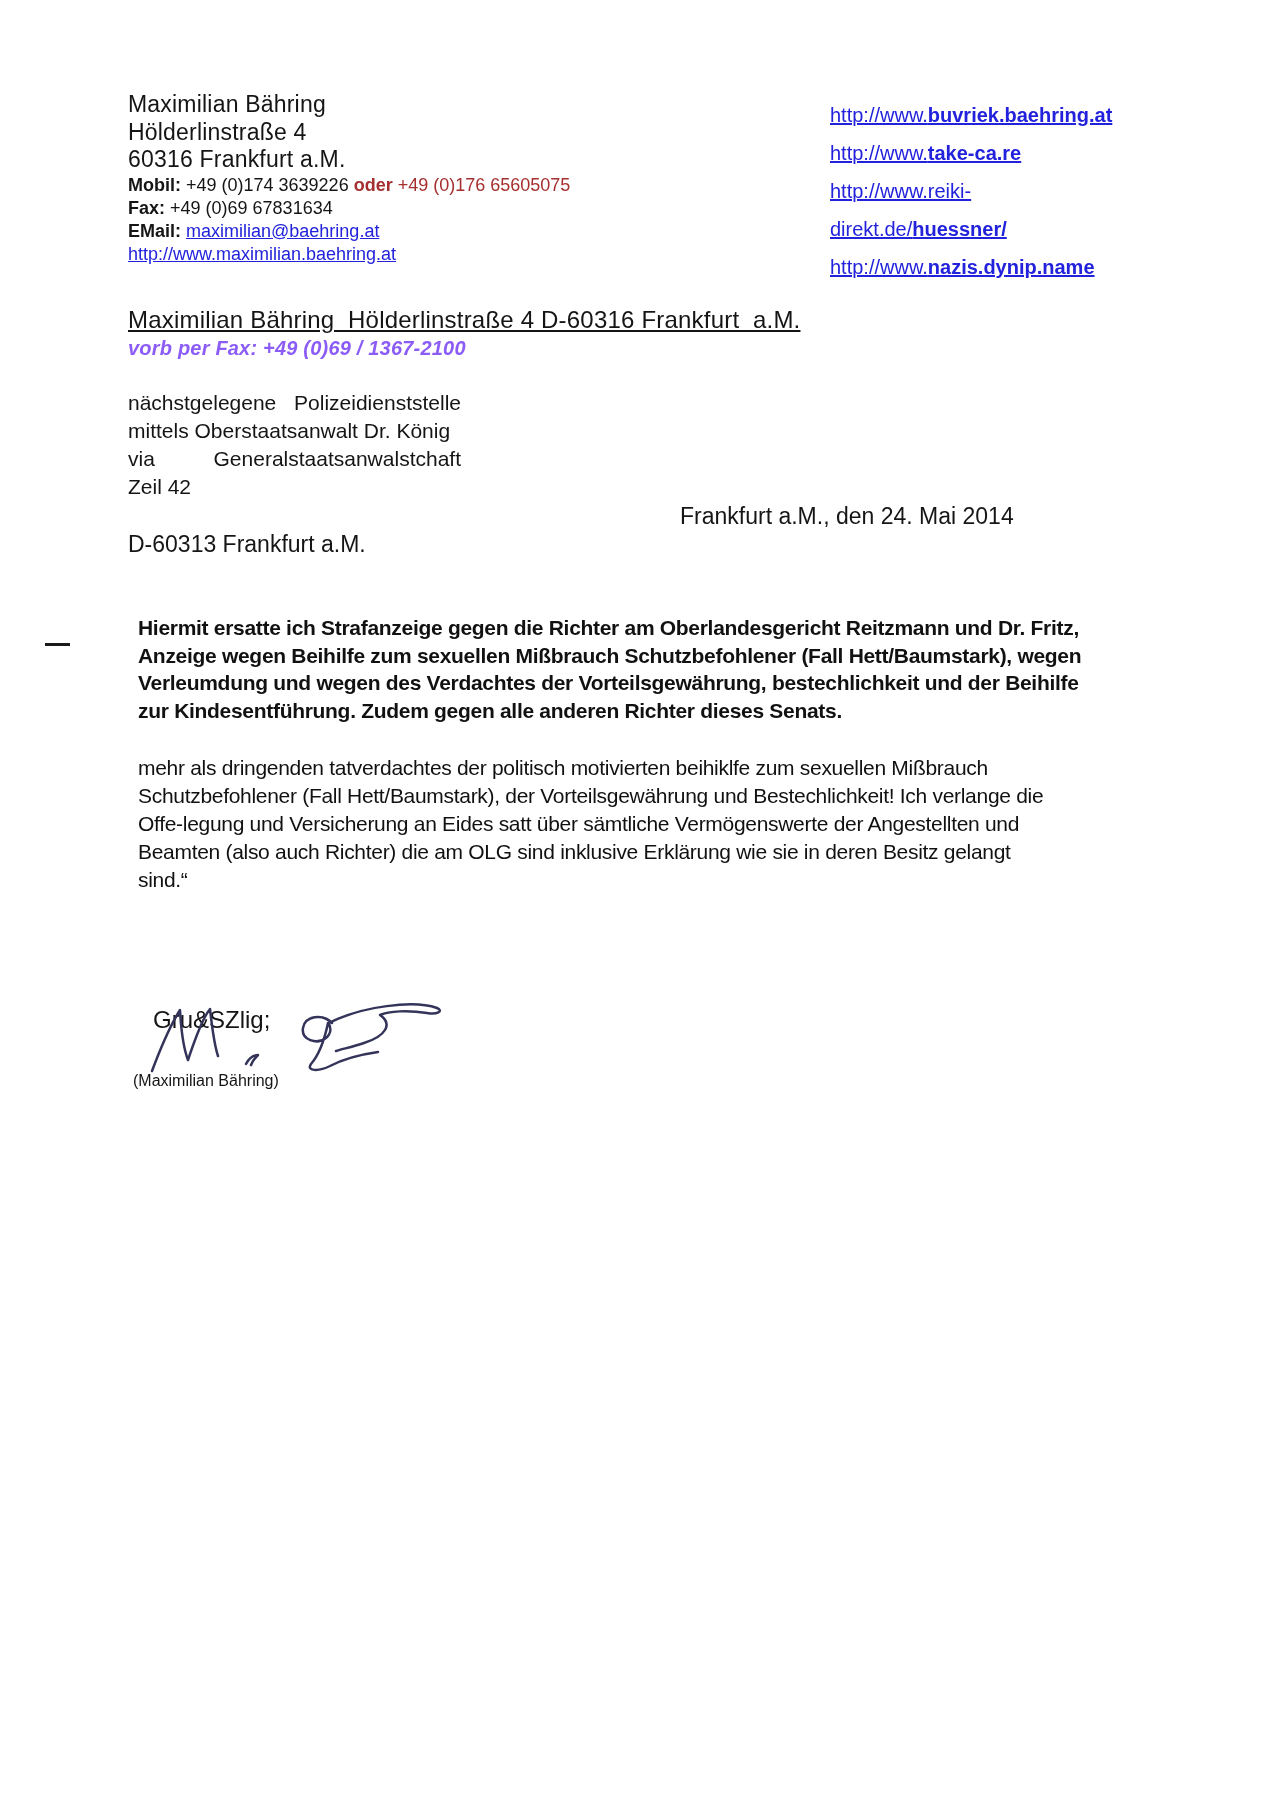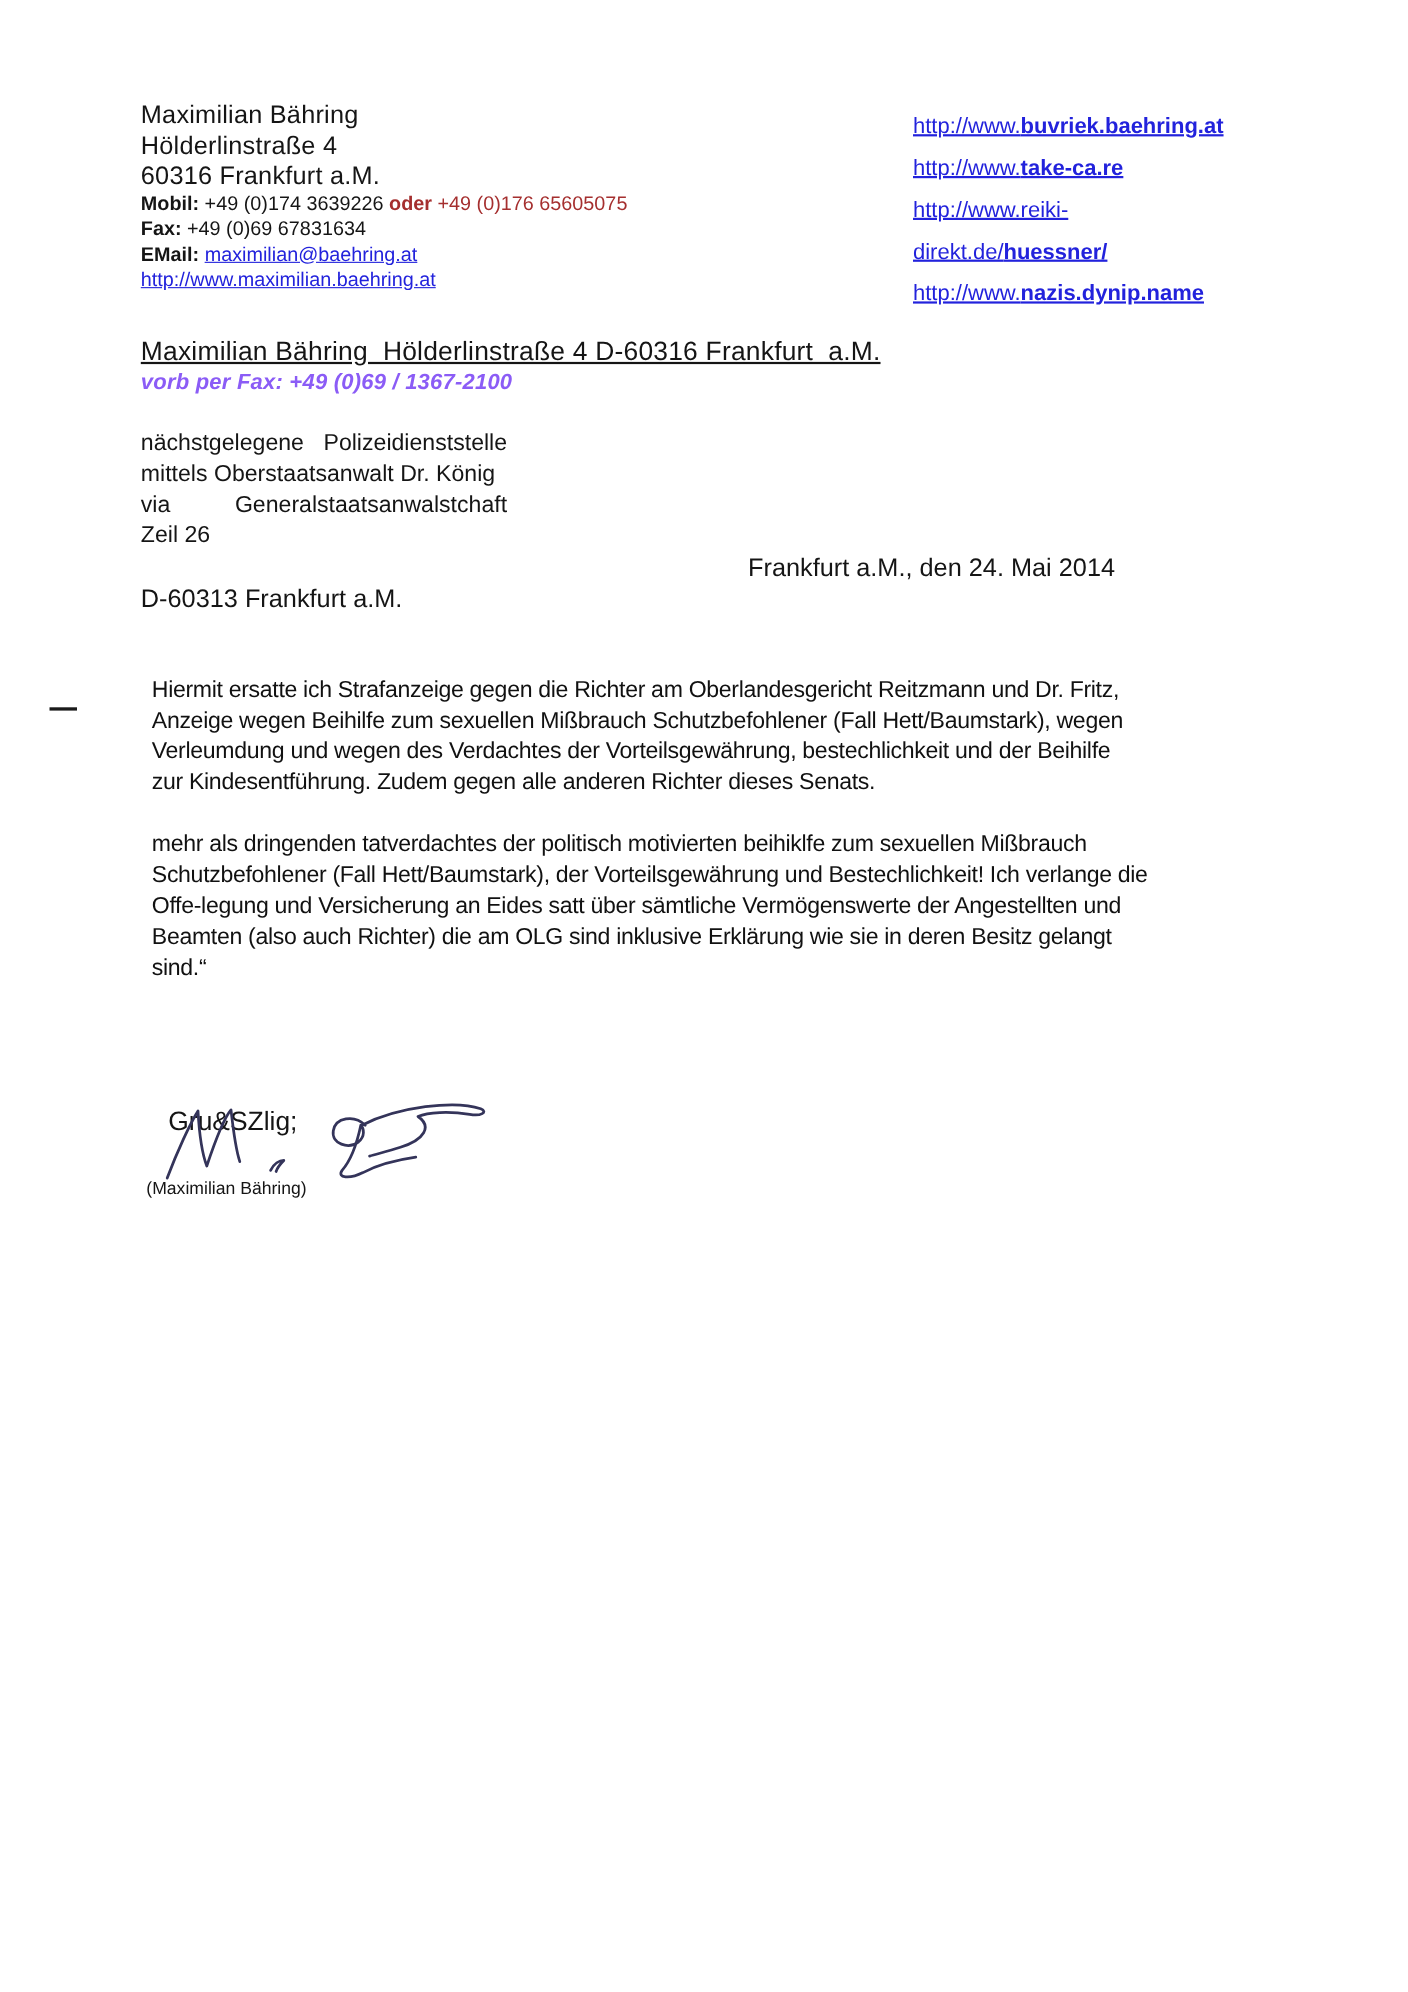--- a/index.html
+++ b/index.html
@@ -31,21 +31,21 @@
   .r-line{white-space:nowrap;}
   .r-just{white-space:normal;text-align:justify;text-align-last:justify;}
   .r-city{font-size:23px;}
 
   .dateline{font-size:23px;}
 
   .foldmark{width:25px;height:3px;background:#1a1a1a;}
 
   
   .para{font-size:21px;letter-spacing:-0.3px;color:#111;}
-  .p1{line-height:27.5px;}
+  .p1{line-height:27.5px;font-weight:bold;}
   .p2{line-height:28px;}
   .para .pl{white-space:pre;}
 
   .closing{font-size:24px;}
   .sig-name{font-size:16px;}
 
   .sig-svg path{fill:none;stroke:#34345A;stroke-width:2.5;stroke-linecap:round;stroke-linejoin:round;}
 </style>
 </head>
 <body>
@@ -74,21 +74,21 @@
   </div>
 
   <div class="abs refline" style="left:128px;top:306px;">Maximilian Bähring  Hölderlinstraße 4 D-60316 Frankfurt  a.M.</div>
 
   <div class="abs faxnote" style="left:128px;top:337px;">vorb per Fax: +49 (0)69 / 1367-2100</div>
 
   <div class="abs recipient" style="left:128px;top:389px;">
     <div class="r-line r-just">nächstgelegene Polizeidienststelle</div>
     <div class="r-line">mittels Oberstaatsanwalt Dr. König</div>
     <div class="r-line r-just">via Generalstaatsanwalstchaft</div>
-    <div class="r-line">Zeil 26</div>
+    <div class="r-line">Zeil 42</div>
   </div>
 
   <div class="abs dateline" style="left:680px;top:503px;">Frankfurt a.M., den 24. Mai 2014</div>
 
   <div class="abs r-city" style="left:128px;top:531px;">D-60313 Frankfurt a.M.</div>
 
   <div class="abs foldmark" style="left:45px;top:643px;"></div>
 
   <div class="abs para p1" style="left:138px;top:614px;">
     <div class="pl">Hiermit ersatte ich Strafanzeige gegen die Richter am Oberlandesgericht Reitzmann und Dr. Fritz,</div>

